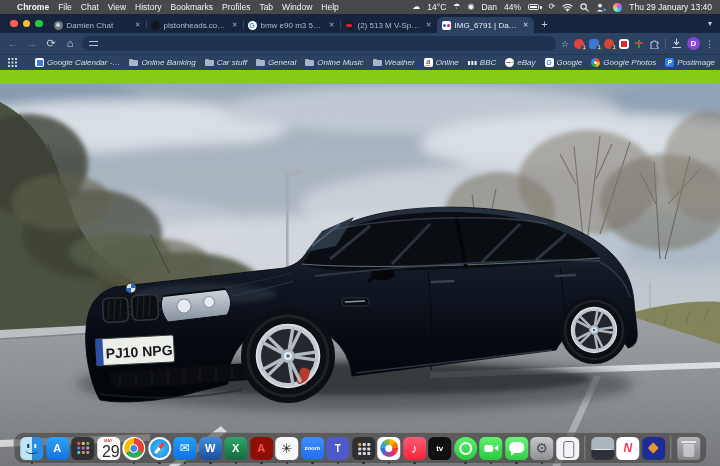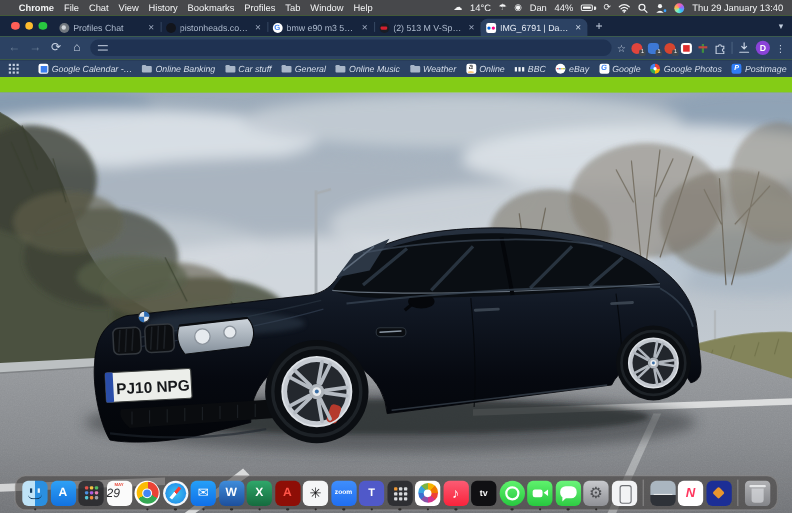--- a/index.html
+++ b/index.html
@@ -130,21 +130,21 @@
     border-bottom:1.6px solid #123a5e; border-radius:0 0 6px 6px; }
   .d-finder::before { content:""; position:absolute; left:7px; top:7px; width:1.8px; height:4px; background:#123a5e;
     box-shadow:7px 0 #e8f4fc; }
   .d-appstore { background:linear-gradient(180deg,#2fa1f5,#1272e0); }
   .d-launchpad { background:rgba(40,40,44,.85); }
   .d-launchpad::before { content:""; position:absolute; left:5.5px; top:5.5px; width:3px; height:3px; border-radius:1px;
     background:#e5534b;
     box-shadow:4.5px 0 #f5c242, 9px 0 #53b964, 0 4.5px #4a90e2, 4.5px 4.5px #b05ce0, 9px 4.5px #e87fb1, 0 9px #57c7d4, 4.5px 9px #f08a3c, 9px 9px #9aa0a8; }
   .d-cal { background:#fbfbfb; overflow:hidden; }
   .d-cal .mon { position:absolute; top:1px; left:0; right:0; text-align:center; font-size:4px; font-weight:bold; color:#e8493a; }
-  .d-cal .day { position:absolute; top:6px; left:0; right:0; text-align:left; font-size:11px; color:#2b2b2e;font-style:italic; }
+  .d-cal .day { position:absolute; top:6px; left:0; right:0; text-align:right; font-size:16px; color:#2b2b2e; }
   .d-chrome { background:#fff; border-radius:50%; }
   .d-chrome::before { content:""; position:absolute; inset:1.5px; border-radius:50%;
     background:conic-gradient(#ea4335 0 33%, #34a853 0 66%, #fbbc04 0); }
   .d-chrome::after { content:""; position:absolute; inset:7px; border-radius:50%; background:#4285f4; border:1.6px solid #fff; }
   .d-safari { background:#f4f6f8; border-radius:50%; }
   .d-safari::before { content:""; position:absolute; inset:2px; border-radius:50%; background:radial-gradient(circle,#3ec5f0,#1b7fe8); }
   .d-safari::after { content:""; position:absolute; left:50%; top:50%; width:2.5px; height:13px;
     background:linear-gradient(180deg,#ff3b30 0 50%, #fff 0); transform:translate(-50%,-50%) rotate(40deg); }
   .d-mail { background:linear-gradient(180deg,#25a0f8,#0f6fe8); }
   .d-mail::before { content:"✉"; position:absolute; inset:0; color:#fff; font-size:12px; line-height:23px; text-align:center; }
@@ -248,21 +248,21 @@
   <div class="chrome">
 
     <div class="tabstrip">
       <span class="lights">
         <span class="light l-red"></span>
         <span class="light l-yel"></span>
         <span class="light l-grn"></span>
       </span>
       <div class="tab">
         <span class="fav fav-chat"></span>
-        <span class="tlabel">Profiles Chat</span>
+        <span class="tlabel">Damien Chat</span>
         <span class="tclose">✕</span>
       </div>
       <div class="tab">
         <span class="fav fav-ph"></span>
         <span class="tlabel">pistonheads.com/gassing/pro…</span>
         <span class="tclose">✕</span>
       </div>
       <div class="tab">
         <span class="fav fav-google"></span>
         <span class="tlabel">bmw e90 m3 513m wheels -</span>

